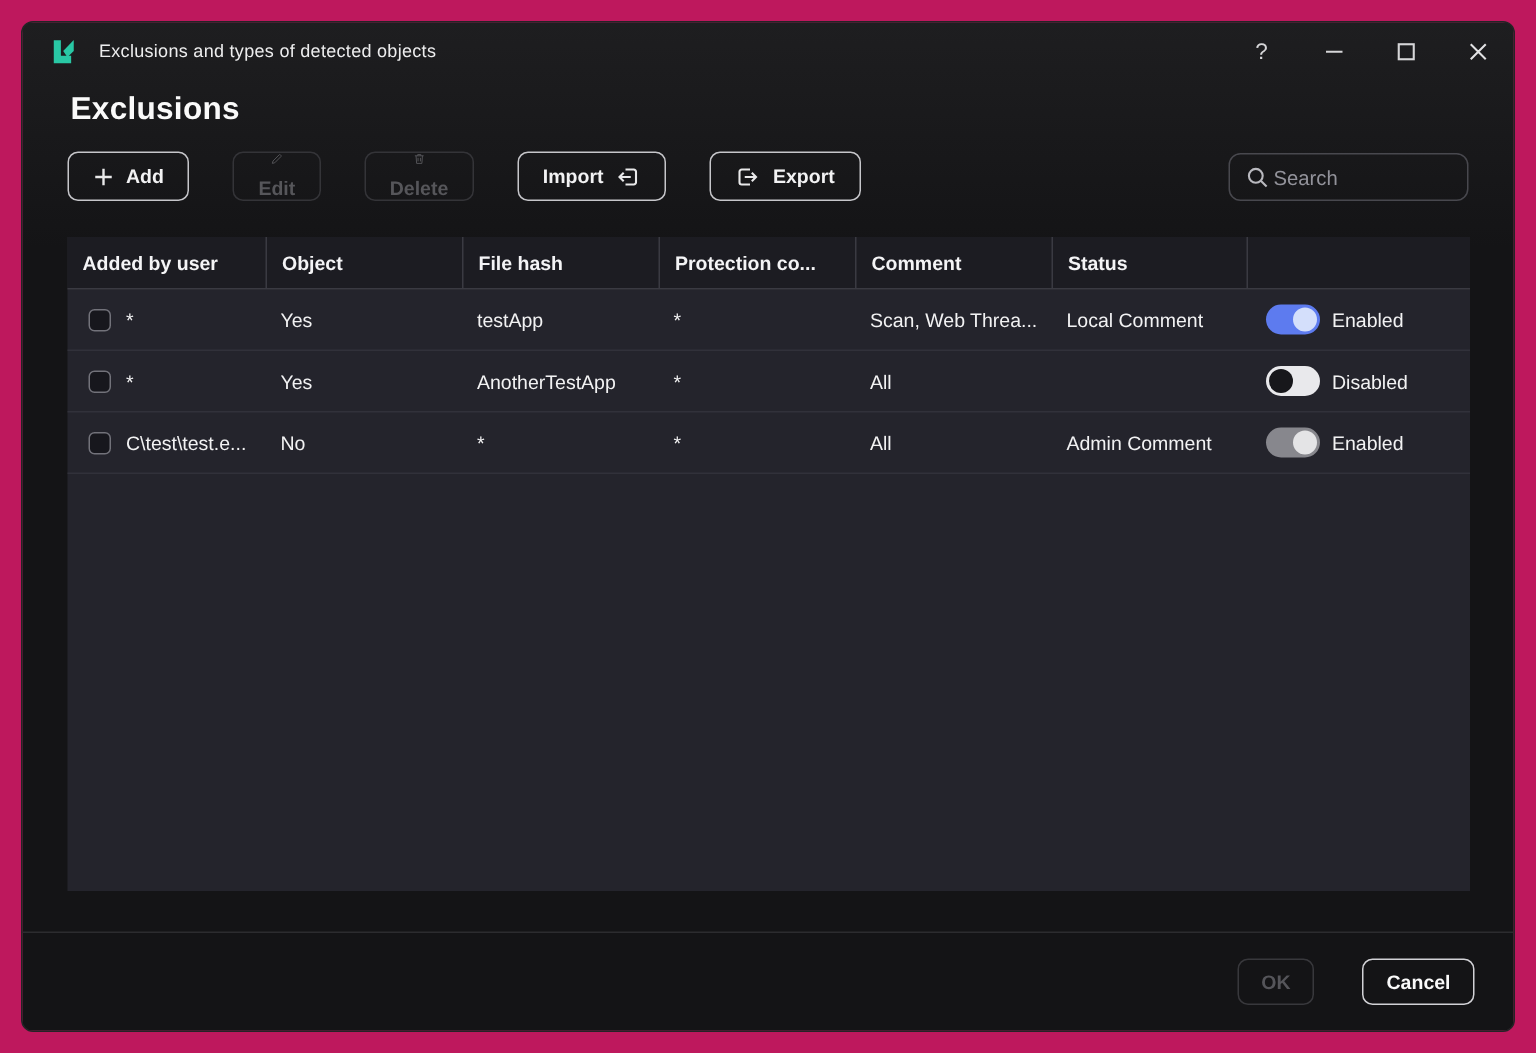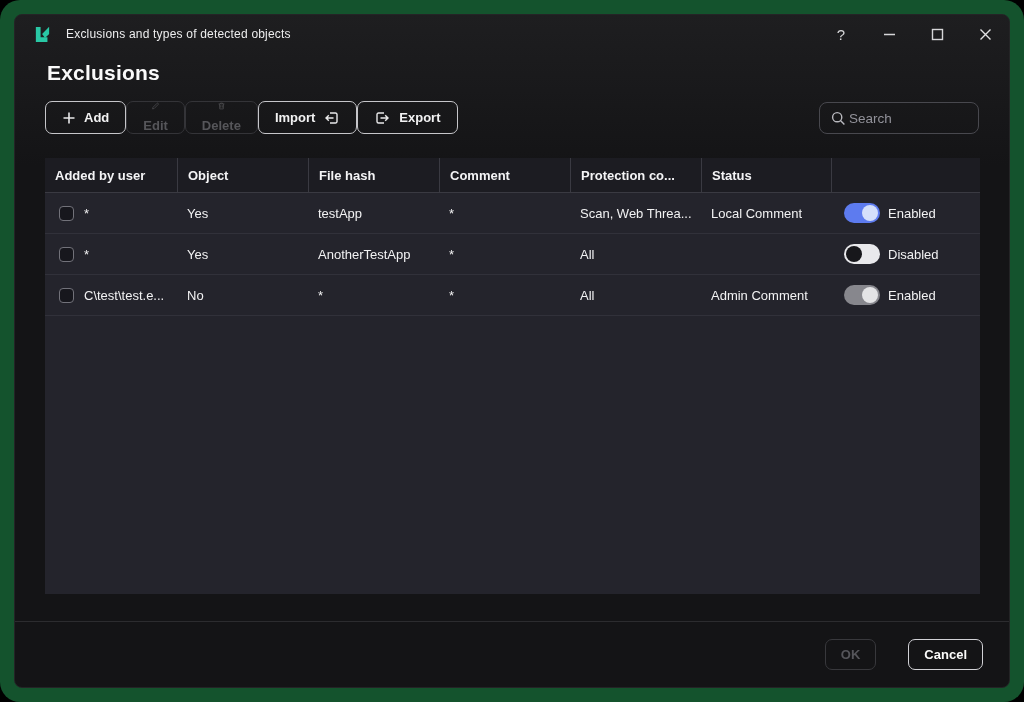--- a/index.html
+++ b/index.html
@@ -1,37 +1,37 @@
 <!DOCTYPE html>
 <html><head>
 <meta charset="utf-8">
 <style>
   * { margin:0; padding:0; box-sizing:border-box; }
   html,body { background:#000; }
   body { font-family:"Liberation Sans", sans-serif; }
-  .stage { position:relative; width:1024px; height:702px; background:#14532d; overflow:hidden;border-radius:20px; }
+  .stage { position:relative; width:1024px; height:702px; background:#be185d; overflow:hidden; }
   .window {
     position:absolute; left:14px; top:14px; width:996px; height:674px;
     background:linear-gradient(180deg,#1e1e20 0px,#141416 150px,#141416 100%);
     border:1px solid #242426; border-radius:8px;
   }
 
   
   .titlebar { position:absolute; left:0; top:0; width:100%; height:38px; display:flex; align-items:center; }
   .logo { margin-left:18px; width:19px; height:19px; flex:0 0 auto; }
   .win-title { margin-left:14px; font-size:12px; color:#ededee; letter-spacing:.2px; }
   .win-controls { margin-left:auto; display:flex; align-items:center; gap:24px; padding-right:12px; }
   .win-btn { width:24px; height:24px; display:flex; align-items:center; justify-content:center;
              color:#d6d6d8; font-size:14px; cursor:default; background:transparent; border:none; }
 
   
   .page-heading { position:absolute; left:32px; top:46px; font-size:21px; font-weight:bold; color:#fafafa; letter-spacing:.2px; }
 
   
-  .toolbar { position:absolute; left:30px; top:86px; display:flex; gap:0; }
+  .toolbar { position:absolute; left:30px; top:86px; display:flex; gap:29px; }
   .tb-btn {
     height:33px; display:flex; align-items:center; gap:8px; padding:0 16px;
     background:transparent; border:1px solid #c6c6ca; border-radius:7px;
     color:#f2f2f3; font-size:13px; font-weight:bold; font-family:inherit;
   }
   .tb-btn.disabled { border-color:#343438; color:#56565a;flex-direction:column; }
   .tb-btn svg { display:block; }
   .ic-light { stroke:#e9e9ea; }
   .ic-dim { stroke:#56565a; }
 
@@ -164,24 +164,24 @@
         <div class="cell">
             <span>Added by user</span>
           </div>
         <div class="cell">
             <span>Object</span>
           </div>
         <div class="cell">
             <span>File hash</span>
           </div>
         <div class="cell">
+            <span>Protection co...</span>
+          </div>
+        <div class="cell">
             <span>Comment</span>
-          </div>
-        <div class="cell">
-            <span>Protection co...</span>
           </div>
         <div class="cell">
             <span>Status</span>
           </div>
         <div class="cell"></div>
       </div>
 
       <div class="grid trow">
         <div class="cell first">
           <span class="checkbox"></span>

